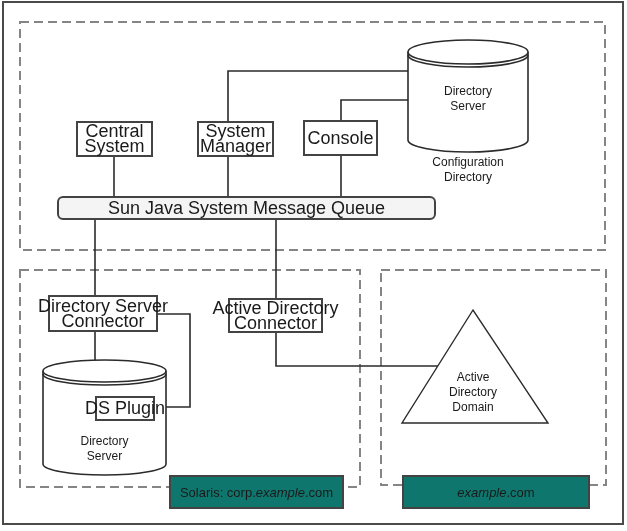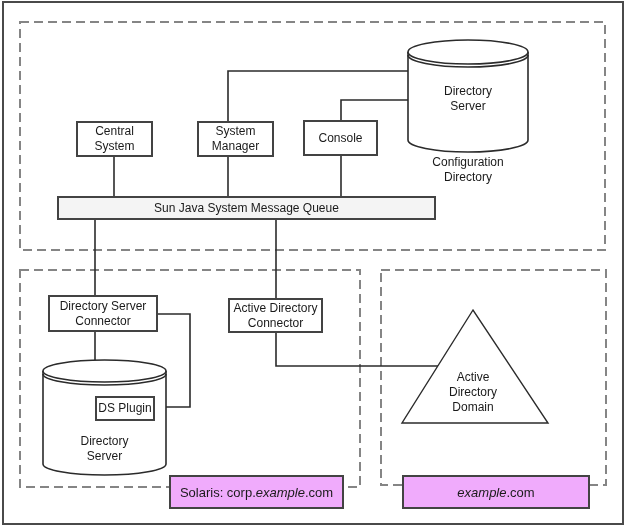--- a/index.html
+++ b/index.html
@@ -23,30 +23,30 @@
   .node {
     position: absolute;
     box-sizing: border-box;
     background: #ffffff;
     border: 2px solid #434343;
     display: flex;
     flex-direction: column;
     align-items: center;
     justify-content: center;
     text-align: center;
-    font-size: 12px;
+    font-size: 18px;
     line-height: 15px;
     white-space: nowrap;
   }
   .queue {
     background: #f4f4f4;
     flex-direction: row;
   }
   .os-label {
-    background: #f0abfc;
+    background: #0f766e;
     flex-direction: row;
     font-size: 13px;
   }
   .os-label .it { font-style: italic; }
   .caption {
     position: absolute;
     display: flex;
     flex-direction: column;
     align-items: center;
     justify-content: flex-start;
@@ -105,21 +105,21 @@
 
   <div class="node" style="left:189px; top:121px; width:77px; height:36px;margin-left:8px;">
     <span>System</span>
     <span>Manager</span>
   </div>
 
   <div class="node" style="left:303px; top:120px; width:75px; height:36px;">
     <span>Console</span>
   </div>
 
-  <div class="node queue" style="left:57px; top:196px; width:379px; height:24px;">
+  <div class="node queue" style="left:57px; top:196px; width:379px; height:24px;border-radius:6px;">
     <span>Sun Java System Message Queue</span>
   </div>
 
   <div class="node" style="left:48px; top:295px; width:110px; height:37px;">
     <span>Directory Server</span>
     <span>Connector</span>
   </div>
 
   <div class="node" style="left:228px; top:298px; width:95px; height:35px;">
     <span>Active Directory</span>

